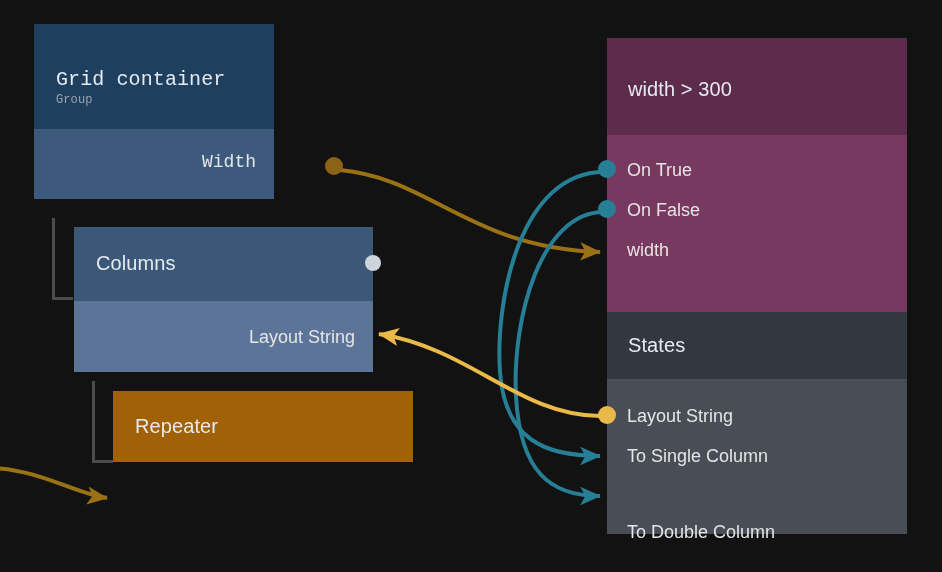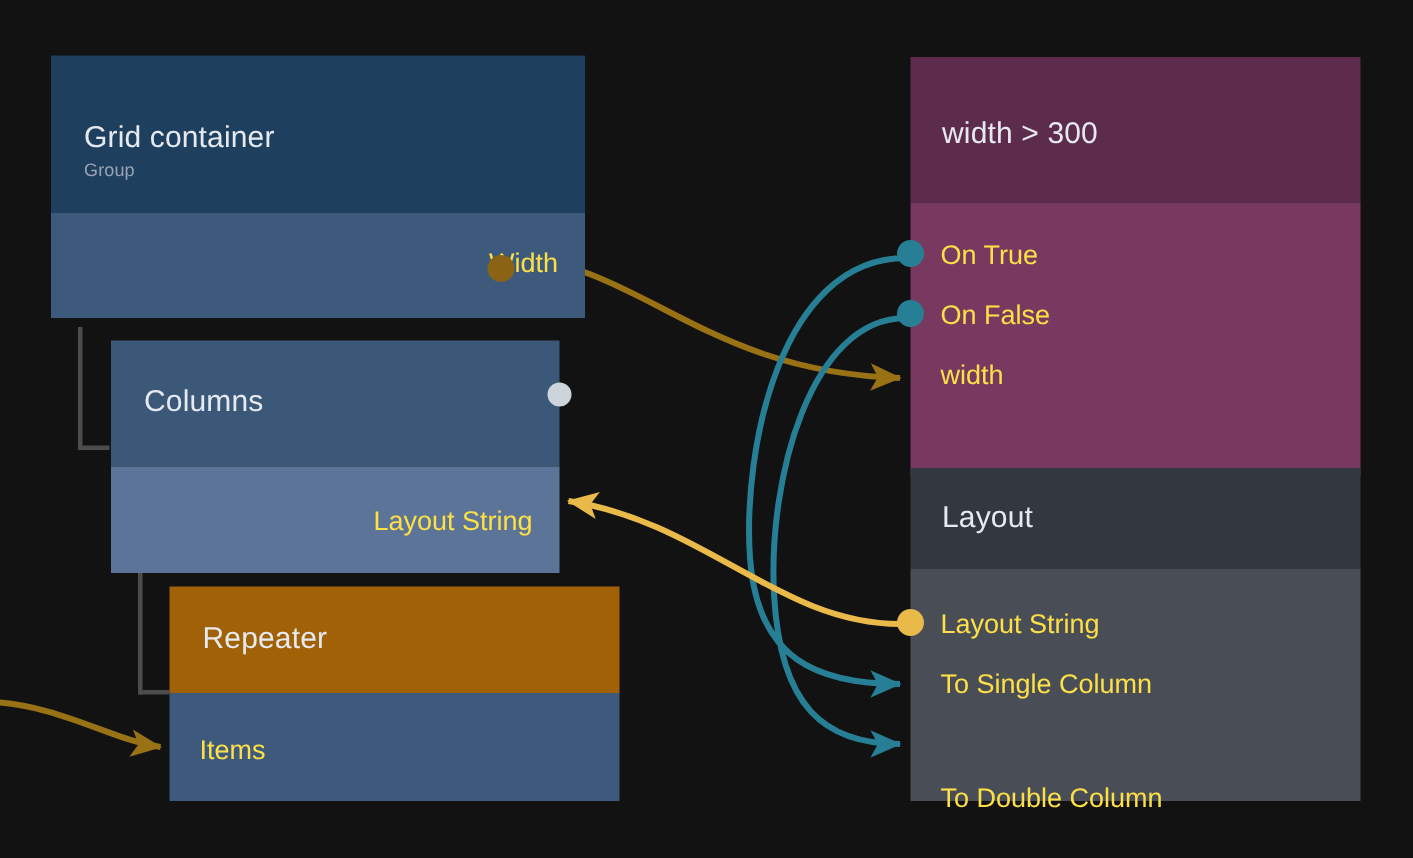--- a/index.html
+++ b/index.html
@@ -48,49 +48,49 @@
   }
   .subtitle {
     font-size: 12px;
     color: #9aa4b2;
     line-height: 1.28;
     letter-spacing: .1px;
   }
   .port-row {
     position: absolute;
     font-size: 18px;
-    color: #fde047;
+    color: #e5e5e5;
     white-space: nowrap;
     line-height: 1;
   }
   .port-row.right {
     right: 18px;
     text-align: right;
   }
   .port-row.left {
     left: 20px;
   }
 
   
-  #node-grid { left: 34px; top: 37px; width: 356px; }
+  #node-grid { left: 34px; top: 24px; width: 240px; font-family: Liberation Mono, monospace; }
   #node-grid .node-header {
     height: 105px;
     background: #1f3f5f;
     padding: 22px 0 0 22px;
   }
   #node-grid .node-body {
     height: 70px;
     background: #3d5a7c;
   }
   #node-grid .port-row { top: 24px; }
 
   
   #node-columns { left: 74px; top: 227px; width: 299px; }
   #node-columns .node-header {
-    height: 84px;
+    height: 74px;
     background: #3b5878;
     padding: 0 0 0 22px;
   }
   #node-columns .node-body {
     height: 71px;
     background: #5c7497;
   }
   #node-columns .port-row { top: 27px; }
 
   
@@ -217,25 +217,20 @@
       </div>
     </div>
   </div>
 
   <div class="node" id="node-repeater">
     <div class="node-header">
       <div class="hdr-center">
         <div class="title">Repeater</div>
       </div>
     </div>
-    <div class="node-body">
-      <div class="port-row left">
-        <span>Items</span>
-      </div>
-    </div>
   </div>
 
   <div class="node" id="node-expression">
     <div class="node-header">
       <div class="title">width &gt; 300</div>
     </div>
     <div class="node-body">
       <div class="port-row left r1">
         <span>On True</span>
       </div>
@@ -248,21 +243,21 @@
       <div style="position:absolute; left:-9px; top:25px; width:18px; height:18px;
                   border-radius:50%; background:#277f96;"></div>
       <div style="position:absolute; left:-9px; top:65px; width:18px; height:18px;
                   border-radius:50%; background:#277f96;"></div>
     </div>
   </div>
 
   <div class="node" id="node-states">
     <div class="node-header">
       <div class="hdr-center">
-        <div class="title">Layout</div>
+        <div class="title">States</div>
       </div>
     </div>
     <div class="node-body">
       <div class="port-row left r1">
         <span>Layout String</span>
       </div>
       <div class="port-row left r2">
         <span>To Single Column</span>
       </div>
       <div class="port-row left r3">

